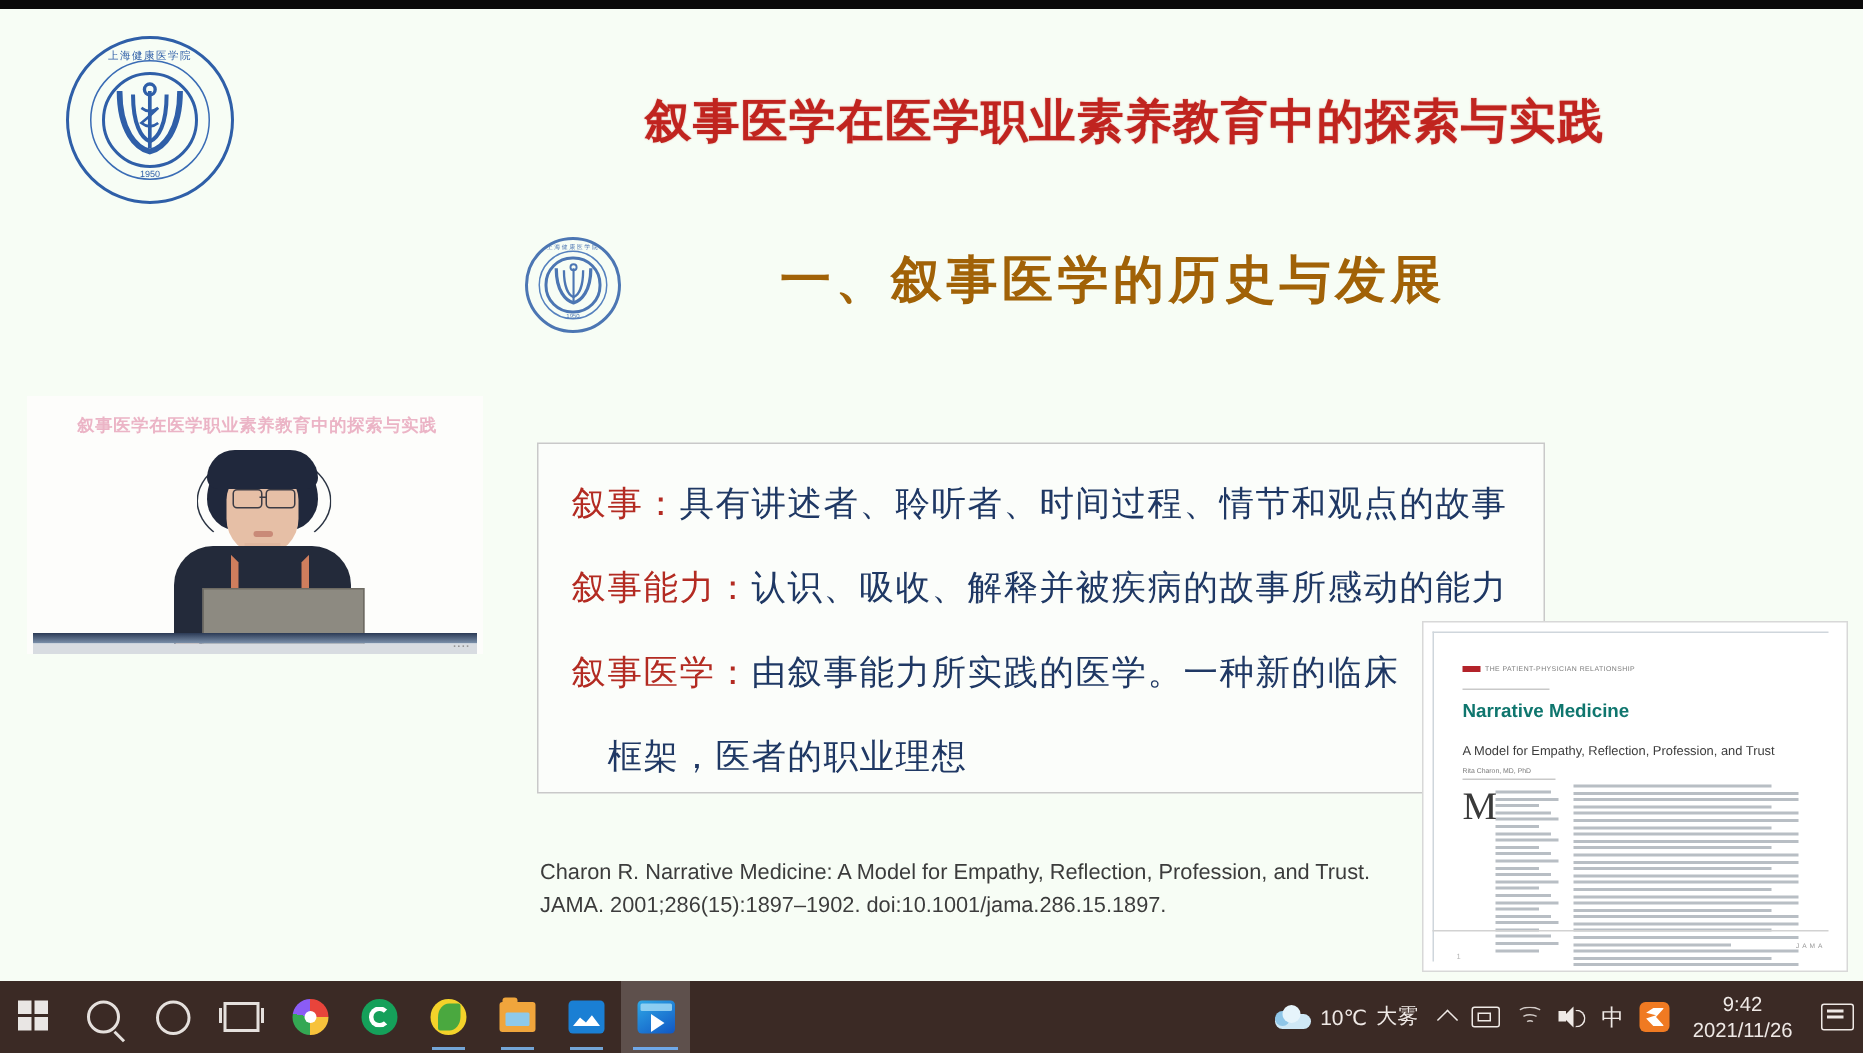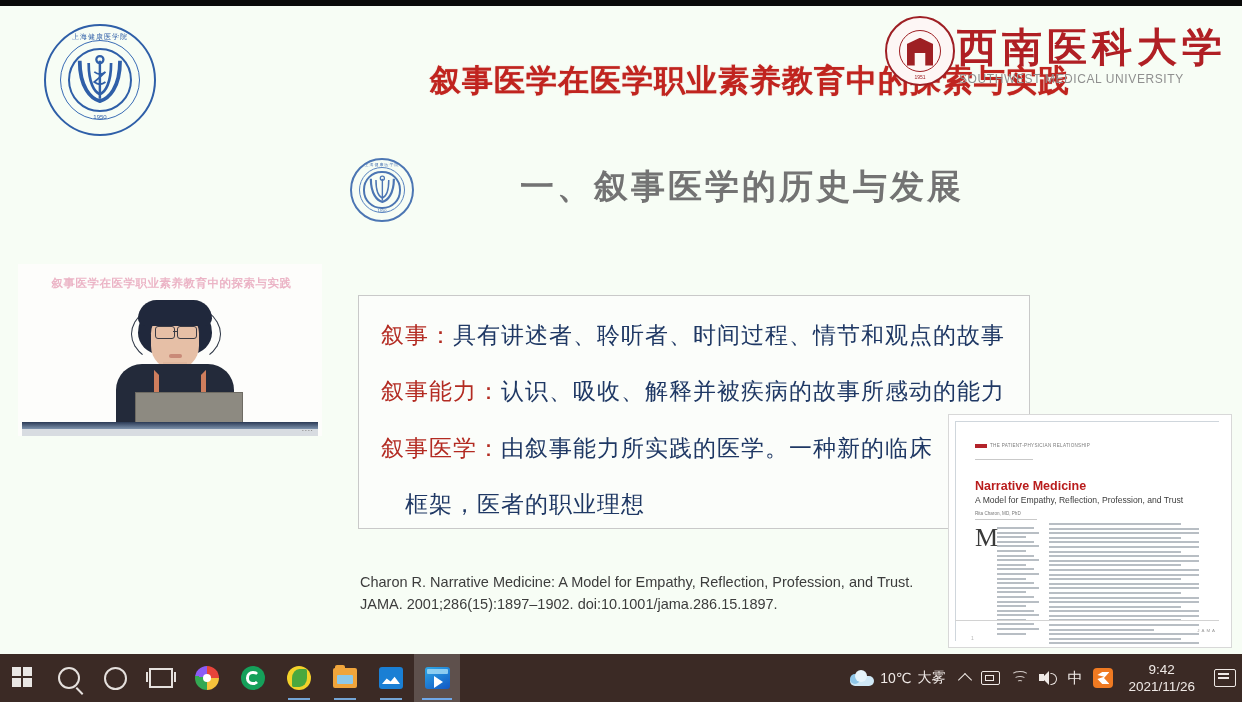--- a/index.html
+++ b/index.html
@@ -51,21 +51,21 @@
                    clip-path:polygon(50% 0,100% 22%,100% 100%,70% 100%,70% 55%,30% 55%,30% 100%,0 100%,0 22%);}
   .swmu-seal .yr{position:absolute;left:0;right:0;bottom:6%;text-align:center;font-size:5px;color:#9e1f24;}
   .swmu-cn{position:absolute;left:72px;top:6px;font-size:40px;font-weight:bold;color:#b01f24;
            letter-spacing:5px;font-family:"DejaVu Serif","Liberation Serif",serif;white-space:nowrap;}
   .swmu-en{position:absolute;left:74px;top:58px;font-size:12px;color:#8f8f8f;letter-spacing:.6px;white-space:nowrap;}
 
   
   .section-heading{
     position:absolute;left:520px;top:158px;
     font-family:"DejaVu Sans","Liberation Sans",sans-serif;
-    font-size:34px;font-weight:bold;color:#737373;letter-spacing:3px;white-space:nowrap;
+    font-size:34px;font-weight:bold;color:#a16207;letter-spacing:3px;white-space:nowrap;
   }
   .section-sub{
     position:absolute;left:570px;top:228px;
     font-family:"DejaVu Serif","Liberation Serif",serif;
     font-size:27px;color:#9b4a22;letter-spacing:2px;white-space:nowrap;
   }
 
   
   .defbox{
     position:absolute;left:358px;top:289px;width:670px;height:232px;
@@ -89,21 +89,21 @@
   
   .paper{
     position:absolute;left:948px;top:408px;width:282px;height:232px;
     background:#ffffff;border:1px solid #d8d8d8;overflow:hidden;
   }
   .paper .crop-l{position:absolute;left:6px;top:6px;width:1px;height:220px;background:#cfd6dc;}
   .paper .crop-t{position:absolute;left:6px;top:6px;width:264px;height:1px;background:#cfd6dc;}
   .paper .tag{position:absolute;left:26px;top:28px;font-size:4.6px;color:#7b7b7b;letter-spacing:.3px;}
   .paper .tag b{display:inline-block;width:12px;height:4px;background:#b3232a;vertical-align:middle;margin-right:3px;}
   .paper .rule{position:absolute;left:26px;top:44px;width:58px;height:1px;background:#c9c9c9;}
-  .paper .ptitle{position:absolute;left:26px;top:64px;font-size:12.5px;font-weight:bold;color:#b91c1c;
+  .paper .ptitle{position:absolute;left:26px;top:52px;font-size:12.5px;font-weight:bold;color:#0f766e;
                  font-family:"Liberation Sans","DejaVu Sans",sans-serif;}
   .paper .psub{position:absolute;left:26px;top:80px;font-size:8.6px;color:#3c3c3c;}
   .paper .pauth{position:absolute;left:26px;top:96px;font-size:4.6px;color:#7a7a7a;}
   .paper .authrule{position:absolute;left:26px;top:104px;width:62px;height:1px;background:#c9c9c9;}
   .paper .dropcap{position:absolute;left:26px;top:110px;font-size:26px;line-height:26px;color:#3a3a3a;
                   font-family:"Liberation Serif","DejaVu Serif",serif;}
   .paper .colL{position:absolute;left:48px;top:112px;width:42px;}
   .paper .colR{position:absolute;left:100px;top:108px;width:150px;}
   .paper .ln{height:2px;background:#9aa2ab;margin-bottom:2.6px;opacity:.7;}
   .paper .ln.s{width:70%;}
@@ -240,29 +240,20 @@
         <path d="M14 8 C14 26 19 34 24 36 C29 34 34 26 34 8" fill="none" stroke="#2f5fa8" stroke-width="2.4"></path>
         <line x1="24" y1="6" x2="24" y2="40" stroke="#2f5fa8" stroke-width="2.2"></line>
         <circle cx="24" cy="5" r="3.2" fill="none" stroke="#2f5fa8" stroke-width="2"></circle>
         <path d="M19 16 q5 4 10 0 q-5 5 -10 9 q5 4 10 0" fill="none" stroke="#2f5fa8" stroke-width="1.6"></path>
       </svg>
       <div class="yr">1950</div>
     </div>
 
     <div class="main-title">叙事医学在医学职业素养教育中的探索与实践</div>
 
-    <div class="swmu">
-      <div class="swmu-seal">
-        <div class="inner"></div>
-          <div class="gate"></div>
-        <div class="yr">1951</div>
-      </div>
-      <div class="swmu-cn">西南医科大学</div>
-      <div class="swmu-en">SOUTHWEST MEDICAL UNIVERSITY</div>
-    </div>
 
     <div class="emblem emblem-sm">
       <div class="ring1"></div>
         <div class="ring2"></div>
         <div class="ring3"></div>
       <div class="arcTxt">上海健康医学院</div>
       <svg class="cad" viewBox="0 0 48 46">
         <path d="M6 6 C6 30 16 40 24 42 C32 40 42 30 42 6" fill="none" stroke="#2f5fa8" stroke-width="3.4"></path>
         <path d="M14 8 C14 26 19 34 24 36 C29 34 34 26 34 8" fill="none" stroke="#2f5fa8" stroke-width="2.4"></path>
         <line x1="24" y1="6" x2="24" y2="40" stroke="#2f5fa8" stroke-width="2.2"></line>

